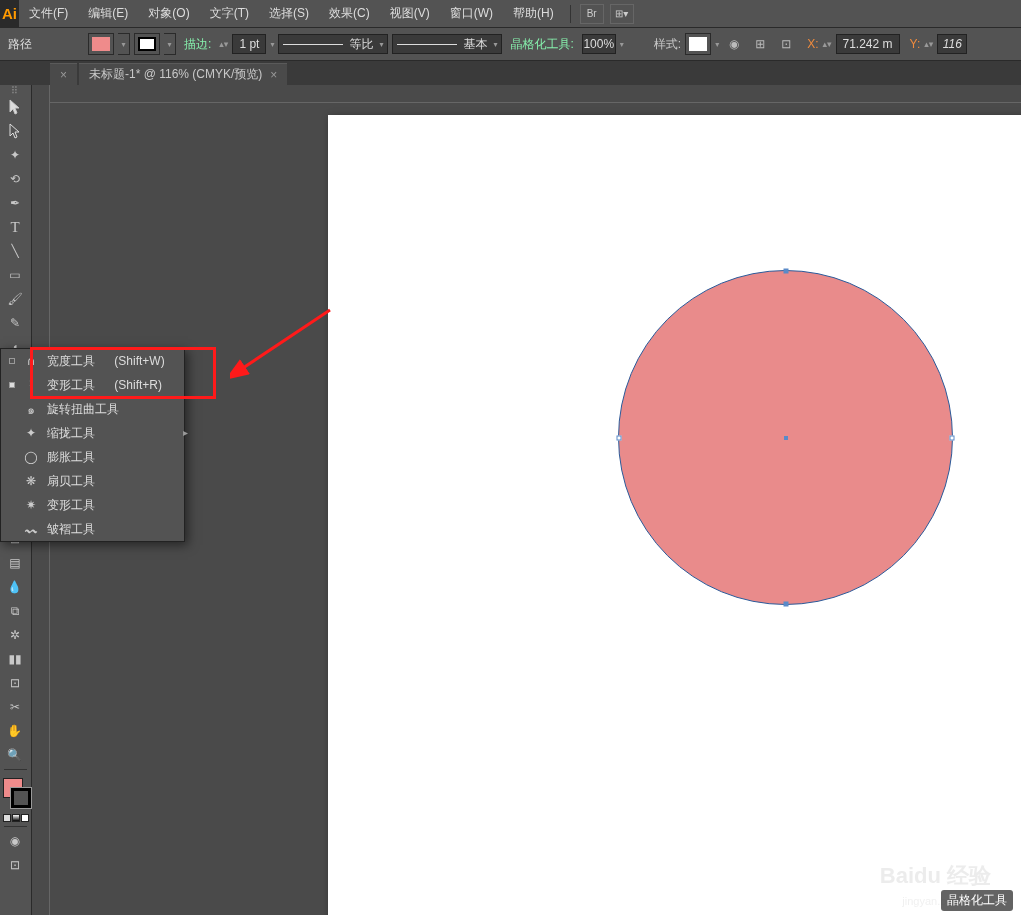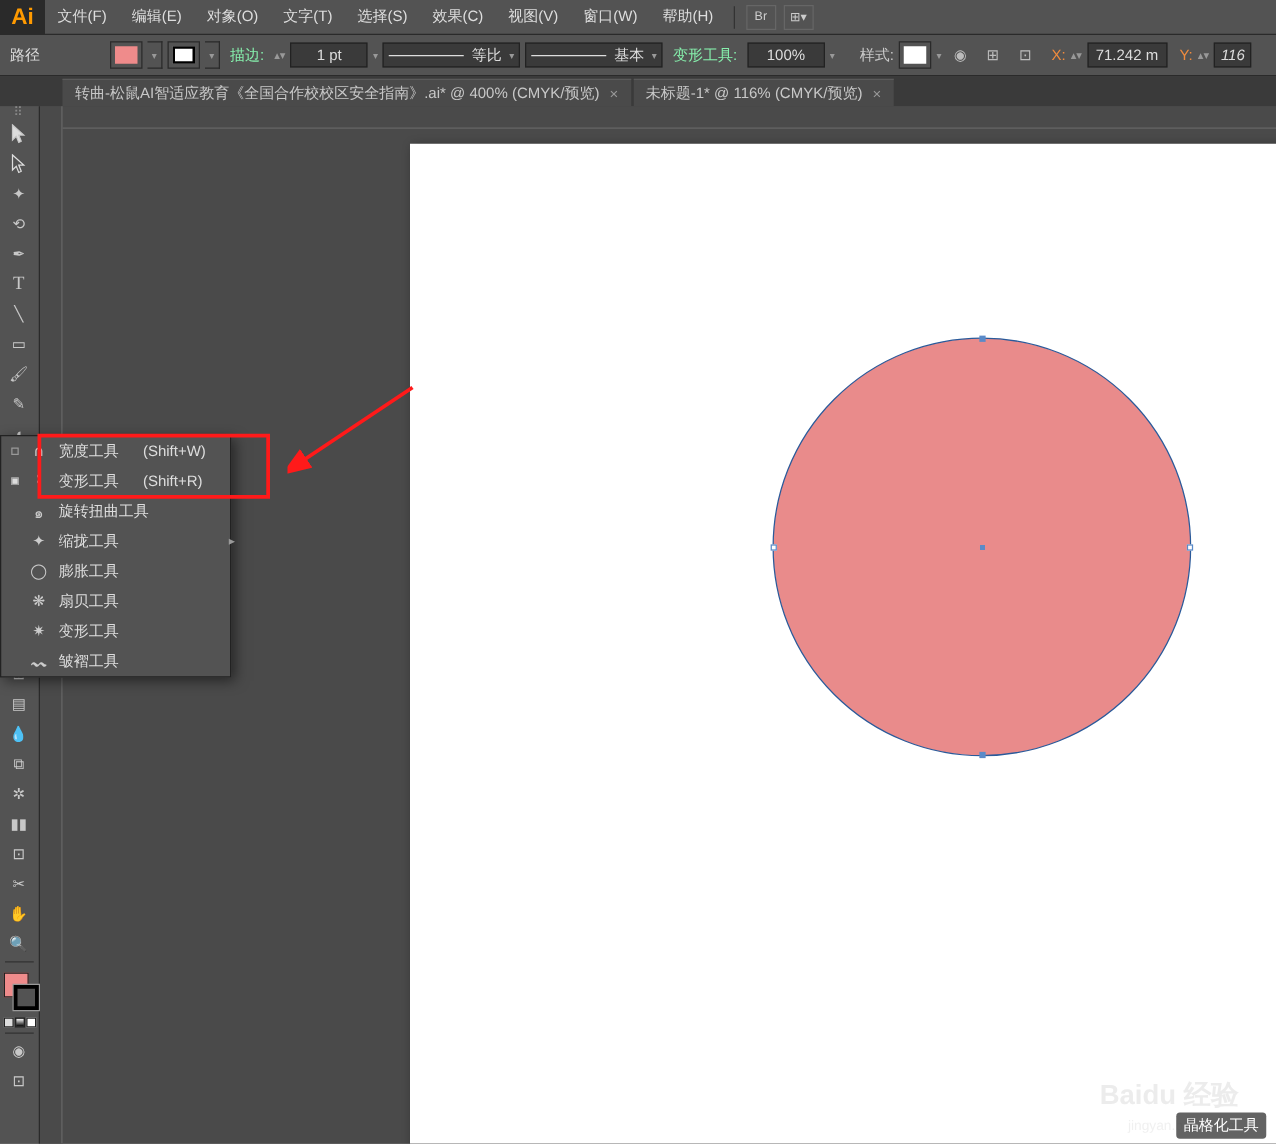--- a/index.html
+++ b/index.html
@@ -1,28 +1,28 @@
 <!DOCTYPE html>
 <html><head>
 <meta charset="utf-8">
 <style>
 *{margin:0;padding:0;box-sizing:border-box;font-family:"Microsoft YaHei","SimSun",sans-serif;font-size:12px;user-select:none}
 body{background:#4a4a4a;width:1021px;height:915px;overflow:hidden;position:relative}
 .menubar{height:28px;background:#535353;display:flex;align-items:center;border-bottom:1px solid #2a2a2a}
-.logo{width:36px;height:28px;background:#2a2a2a;color:#ff9a00;display:flex;align-items:center;justify-content:center;font-weight:bold;font-size:18px;font-family:Arial}
+.logo{width:19px;height:28px;background:#2a2a2a;color:#ff9a00;display:flex;align-items:center;justify-content:center;font-weight:bold;font-size:15px;font-family:Arial}
 .menu-item{color:#ddd;padding:0 10px;height:28px;display:flex;align-items:center;cursor:pointer}
 .menu-sep{width:1px;height:18px;background:#333;margin:0 6px}
 .menu-icon{width:24px;height:20px;border:1px solid #666;margin:0 3px;display:flex;align-items:center;justify-content:center;color:#ccc;font-size:10px}
 .controlbar{height:33px;background:#535353;display:flex;align-items:center;padding:0 8px;border-bottom:1px solid #2a2a2a;gap:4px;color:#c8c8c8}
 .ctrl-label{color:#ddd;margin-right:8px}
 .swatch{width:26px;height:22px;border:1px solid #2a2a2a;display:flex;align-items:center;justify-content:center}
 .swatch-inner{width:18px;height:14px}
 .swatch-drop{width:12px;height:22px;border:1px solid #2a2a2a;border-left:none;display:flex;align-items:center;justify-content:center;color:#999;font-size:8px}
 .stroke-label{color:#86efac;margin:0 4px}
-.num-input{width:62px;height:20px;background:#3a3a3a;border:1px solid #222;color:#ddd;text-align:center}
+.num-input{width:34px;height:20px;background:#3a3a3a;border:1px solid #222;color:#ddd;text-align:center}
 .wide-input{width:64px}
 .combo{height:20px;background:#3a3a3a;border:1px solid #222;color:#ddd;display:flex;align-items:center;padding:0 4px;gap:6px}
 .combo-line{width:60px;height:1px;background:#ddd}
 .combo-arrow{font-size:8px;color:#999}
 .icon-btn{width:22px;height:22px;display:flex;align-items:center;justify-content:center;color:#bbb;border:1px solid transparent}
 .coord-label{color:#ef8b3e;margin-left:6px}
 .tabbar{height:24px;background:#3a3a3a;display:flex;align-items:flex-end;padding-left:50px}
 .tab{height:22px;background:#4a4a4a;color:#c8c8c8;padding:0 10px;display:flex;align-items:center;gap:8px;border-top:1px solid #5a5a5a;margin-right:2px;font-size:11px}
 .tab .close{color:#999;font-size:12px}
 .main{display:flex;height:830px}
@@ -95,42 +95,41 @@
   <div class="combo">
       <div class="combo-line"></div>
       <span>等比</span>
       <span class="combo-arrow">▾</span>
     </div>
   <div class="combo">
       <div class="combo-line"></div>
       <span>基本</span>
       <span class="combo-arrow">▾</span>
     </div>
-  <span class="stroke-label">变形工具:</span>
+  <span class="stroke-label">晶格化工具:</span>
   <input class="num-input" value="100%" style="">
   <span class="combo-arrow">▾</span>
-  <span style="margin-left:16px">样式:</span>
+  <span style="margin-left:26px">样式:</span>
   <div class="swatch">
       <div class="swatch-inner" style="background:#fff"></div>
     </div>
   <span class="combo-arrow">▾</span>
   <div class="icon-btn">◉</div>
   <div class="icon-btn">⊞</div>
   <div class="icon-btn">⊡</div>
   <span class="coord-label">X:</span>
   <span style="color:#999;font-size:9px">▴▾</span>
   <input class="num-input wide-input" value="71.242 m" style="">
   <span class="coord-label">Y:</span>
   <span style="color:#999;font-size:9px">▴▾</span>
   <input class="num-input" style="width: 30px; font-style: italic;" value="116">
 </div>
 
 <div class="tabbar">
   <div class="tab">
-      <span>转曲-松鼠AI智适应教育《全国合作校校区安全指南》.ai* @ 400% (CMYK/预览)</span>
       <span class="close">×</span>
     </div>
   <div class="tab">
       <span>未标题-1* @ 116% (CMYK/预览)</span>
       <span class="close">×</span>
     </div>
 </div>
 
 <div class="main">
 

